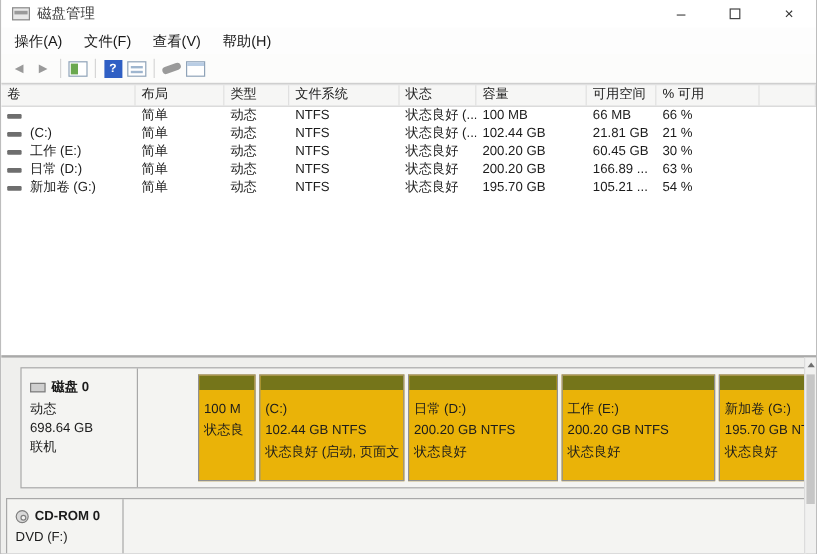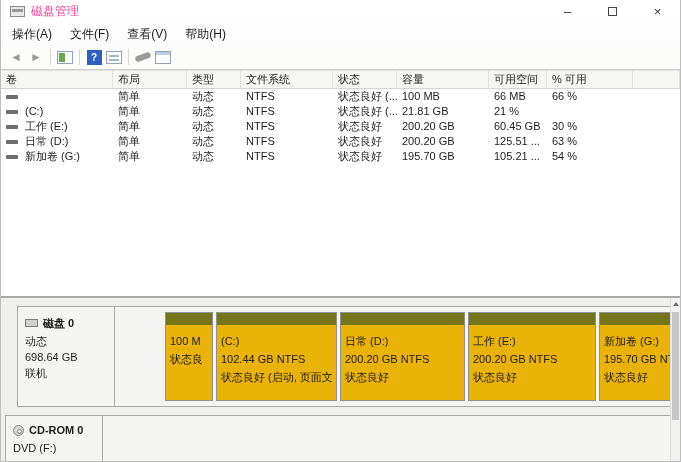--- a/index.html
+++ b/index.html
@@ -6,21 +6,21 @@
   html,body { background:#fff; }
   body { font-family:"Liberation Sans","DejaVu Sans",sans-serif; color:#1c1c1c; }
   .window { position:relative; width:681px; height:462px; background:#fff;
             border:1px solid #bdbdbd; border-top:none; overflow:hidden; }
 
   
   .titlebar { height:23px; display:flex; align-items:center; background:#fff; }
   .app-icon { width:15px; height:11px; margin:0 6px 0 9px; border:1px solid #8a8a8a;
               background:#e8e8e8; position:relative; }
   .app-icon::after { content:""; position:absolute; left:1px; right:1px; top:2px; height:3px; background:#9a9a9a; }
-  .title-text { font-size:12px; color:#ec4899; }
+  .title-text { font-size:12px; color:#404040; }
   .controls { margin-left:auto; display:flex; height:23px; }
   .ctrl { width:45px; height:23px; display:flex; align-items:center; justify-content:center;
           font-size:13px; color:#333; }
   .max-box { width:9px; height:9px; border:1px solid #444; }
 
   
   .menubar { height:22px; display:flex; align-items:center; padding-left:2px; background:#fdfdfd; }
   .menu-item { font-size:12px; padding:3px 9px; color:#1a1a1a; }
 
   
@@ -163,20 +163,21 @@
 
     <div class="lgrid lrow">
       <div class="cell vol-cell">
           <span class="vol-icon"></span>
           <span>(C:)</span>
         </div>
       <div class="cell">简单</div>
       <div class="cell">动态</div>
       <div class="cell">NTFS</div>
       <div class="cell">状态良好 (...</div>
+      <div class="cell">102.44 GB</div>
       <div class="cell">21.81 GB</div>
       <div class="cell">21 %</div>
       <div class="cell"></div>
     </div>
 
     <div class="lgrid lrow">
       <div class="cell vol-cell">
           <span class="vol-icon"></span>
           <span>工作 (E:)</span>
         </div>
@@ -193,21 +194,21 @@
     <div class="lgrid lrow">
       <div class="cell vol-cell">
           <span class="vol-icon"></span>
           <span>日常 (D:)</span>
         </div>
       <div class="cell">简单</div>
       <div class="cell">动态</div>
       <div class="cell">NTFS</div>
       <div class="cell">状态良好</div>
       <div class="cell">200.20 GB</div>
-      <div class="cell">125.51 ...</div>
+      <div class="cell">166.89 ...</div>
       <div class="cell">63 %</div>
       <div class="cell"></div>
     </div>
 
     <div class="lgrid lrow">
       <div class="cell vol-cell">
           <span class="vol-icon"></span>
           <span>新加卷 (G:)</span>
         </div>
       <div class="cell">简单</div>

